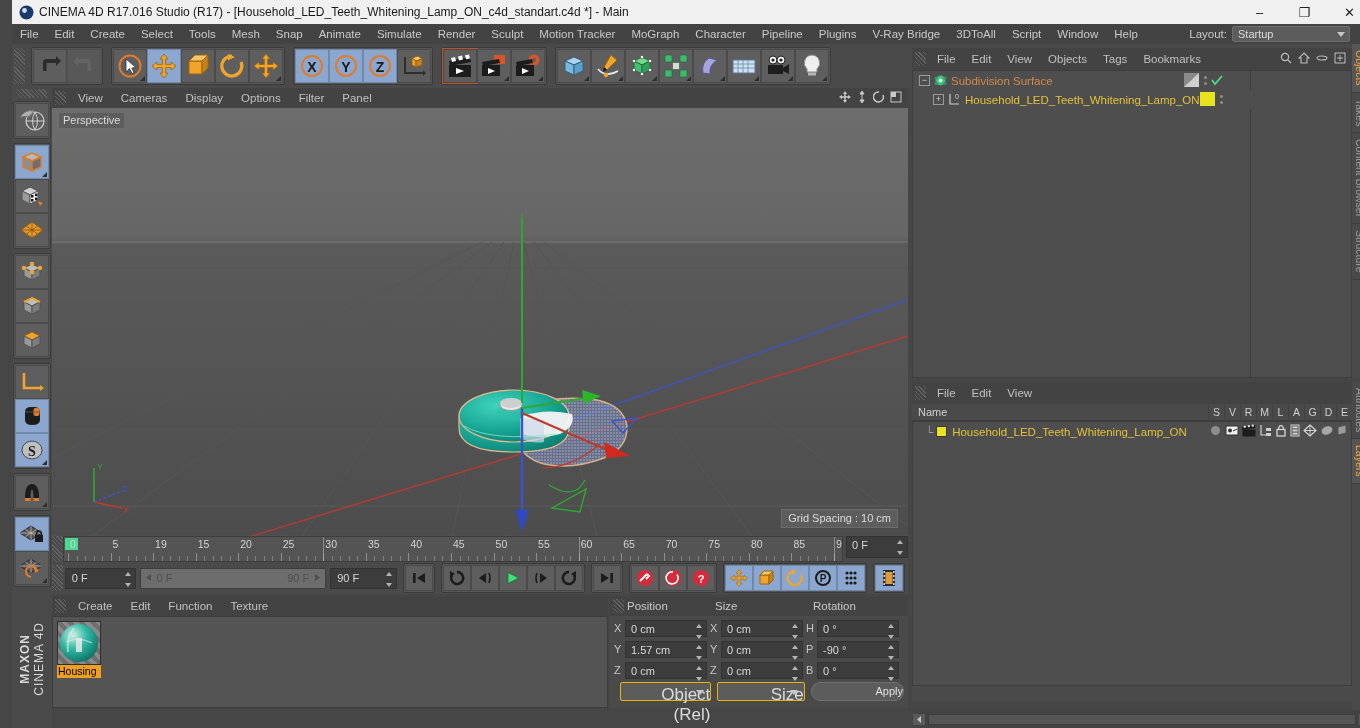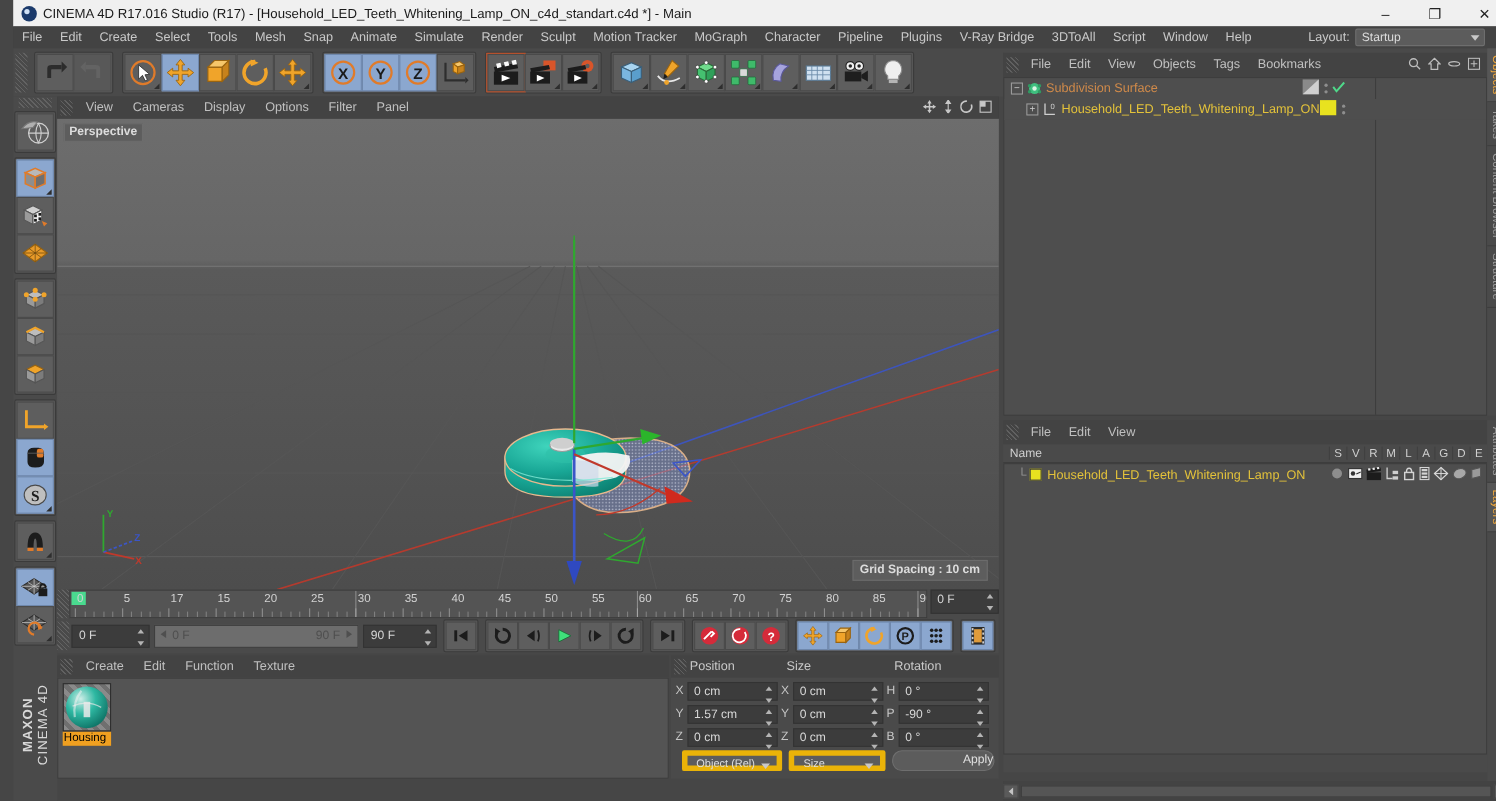--- a/index.html
+++ b/index.html
@@ -75,21 +75,21 @@
     font-size:12px; color:#d8d8d8; letter-spacing:1px; font-weight:bold;}
 
   
   .viewwrap{ position:absolute; left:40px; top:88px; width:856px; height:448px; background:#3c3c3c; }
   .vp-menu{ height:20px; display:flex; align-items:center; background:#434343; }
   .vp-menu .gr{ width:11px;height:14px;margin:0 3px;
       background-image:repeating-linear-gradient(45deg,#6d6d6d 0 1px,transparent 1px 3px);opacity:.7;}
   .vp-menu .mi{ padding:0 9px; line-height:20px; font-size:11.5px; color:#c0c0c0;}
   .vp-icons{ margin-left:auto; display:flex; align-items:center; gap:5px; padding-right:6px; color:#c9c9c9; font-size:11px;}
   .viewport{ position:relative; width:856px; height:428px; overflow:hidden;
-    background:linear-gradient(180deg,#6a6a6a 0%, #636363 28%, #5b5b5b 34%, #4f4f4f 100%);font-weight:bold; }
+    background:linear-gradient(180deg,#6a6a6a 0%, #636363 28%, #5b5b5b 34%, #4f4f4f 100%); }
   .persp-label{ position:absolute; left:6px; top:4px; background:#5d5d5d; color:#dcdcdc;
     font-size:11px; padding:1px 4px 2px 4px; border:1px solid #6d6d6d; z-index:6;}
   .gridsp{ position:absolute; right:10px; bottom:8px; background:#5d5d5d; color:#dcdcdc;
     font-size:11px; padding:2px 6px 3px 6px; border:1px solid #6b6b6b; z-index:6;}
   .axind{ position:absolute; left:28px; bottom:18px; width:60px; height:60px; z-index:6;}
 
   
   .timeline{ position:absolute; left:40px; top:536px; width:856px; height:58px; background:#4a4a4a;}
   .tl-ruler-row{ display:flex; align-items:stretch; height:26px; }
   .tl-grip{ width:11px; background-image:repeating-linear-gradient(45deg,#6d6d6d 0 1px,transparent 1px 3px); opacity:.7;}
@@ -134,22 +134,22 @@
   .co-head{ height:20px; display:flex; align-items:center; background:#434343;}
   .co-head .gr{ width:11px;height:14px;margin:0 3px;
       background-image:repeating-linear-gradient(45deg,#6d6d6d 0 1px,transparent 1px 3px);opacity:.7;}
   .co-head .h{ font-size:11.5px; color:#c8c8c8;}
   .co-body{ padding:2px 4px 0 4px;}
   .co-row{ display:flex; align-items:center; height:20px; margin-bottom:1px;}
   .co-ax{ width:11px; font-size:11px; color:#c6c6c6; text-align:left;}
   .co-in{ height:17px; background:#3c3c3c; border:1px solid #333; color:#d8d8d8;
      font-size:11px; padding:2px 0 0 5px; position:relative; }
   .co-foot{ display:flex; align-items:center; gap:6px; padding-left:6px; margin-top:2px;}
-  .co-sel{ height:19px; background:#5c5c5c; border:5px solid #eab308; border-radius:2px;
-     color:#dcdcdc; font-size:10px; position:relative; padding:2px 0 0 8px;}
+  .co-sel{ height:19px; background:#5c5c5c; border:1px solid #eab308; border-radius:2px;
+     color:#dcdcdc; font-size:17px; position:relative; padding:2px 0 0 8px;text-align:right;}
   .co-sel .car{ position:absolute; right:6px; top:7px; border-left:4px solid transparent;
       border-right:4px solid transparent; border-top:5px solid #c8c8c8;}
   .co-apply{ height:19px; width:94px; background:#5c5c5c; border:1px solid #6e6e6e;
      border-radius:9px; color:#e0e0e0; font-size:11px; text-align:right; line-height:17px;}
 
   
   .objmgr{ position:absolute; left:900px; top:48px; width:440px; height:330px; background:#4a4a4a;}
   .om-menu{ height:22px; display:flex; align-items:center; background:#434343;}
   .om-menu .gr{ width:11px;height:14px;margin:0 3px;
       background-image:repeating-linear-gradient(45deg,#6d6d6d 0 1px,transparent 1px 3px);opacity:.7;}
@@ -732,21 +732,21 @@
           <div class="tl-tick" style="left: 12.5111px; height: 5px; background: rgb(127, 127, 127);"></div>
           <div class="tl-tick" style="left: 21.0222px; height: 5px; background: rgb(127, 127, 127);"></div>
           <div class="tl-tick" style="left: 29.5333px; height: 5px; background: rgb(127, 127, 127);"></div>
           <div class="tl-tick" style="left: 38.0444px; height: 5px; background: rgb(127, 127, 127);"></div>
           <div class="tl-num" style="left: 48.5556px;">5</div>
           <div class="tl-tick" style="left: 46.5556px; height: 8px;"></div>
           <div class="tl-tick" style="left: 55.0667px; height: 5px; background: rgb(127, 127, 127);"></div>
           <div class="tl-tick" style="left: 63.5778px; height: 5px; background: rgb(127, 127, 127);"></div>
           <div class="tl-tick" style="left: 72.0889px; height: 5px; background: rgb(127, 127, 127);"></div>
           <div class="tl-tick" style="left: 80.6px; height: 5px; background: rgb(127, 127, 127);"></div>
-          <div class="tl-num" style="left: 91.1111px;">17</div>
+          <div class="tl-num" style="left: 91.1111px;">19</div>
           <div class="tl-tick" style="left: 89.1111px; height: 8px;"></div>
           <div class="tl-tick" style="left: 97.6222px; height: 5px; background: rgb(127, 127, 127);"></div>
           <div class="tl-tick" style="left: 106.133px; height: 5px; background: rgb(127, 127, 127);"></div>
           <div class="tl-tick" style="left: 114.644px; height: 5px; background: rgb(127, 127, 127);"></div>
           <div class="tl-tick" style="left: 123.156px; height: 5px; background: rgb(127, 127, 127);"></div>
           <div class="tl-num" style="left: 133.667px;">15</div>
           <div class="tl-tick" style="left: 131.667px; height: 8px;"></div>
           <div class="tl-tick" style="left: 140.178px; height: 5px; background: rgb(127, 127, 127);"></div>
           <div class="tl-tick" style="left: 148.689px; height: 5px; background: rgb(127, 127, 127);"></div>
           <div class="tl-tick" style="left: 157.2px; height: 5px; background: rgb(127, 127, 127);"></div>

